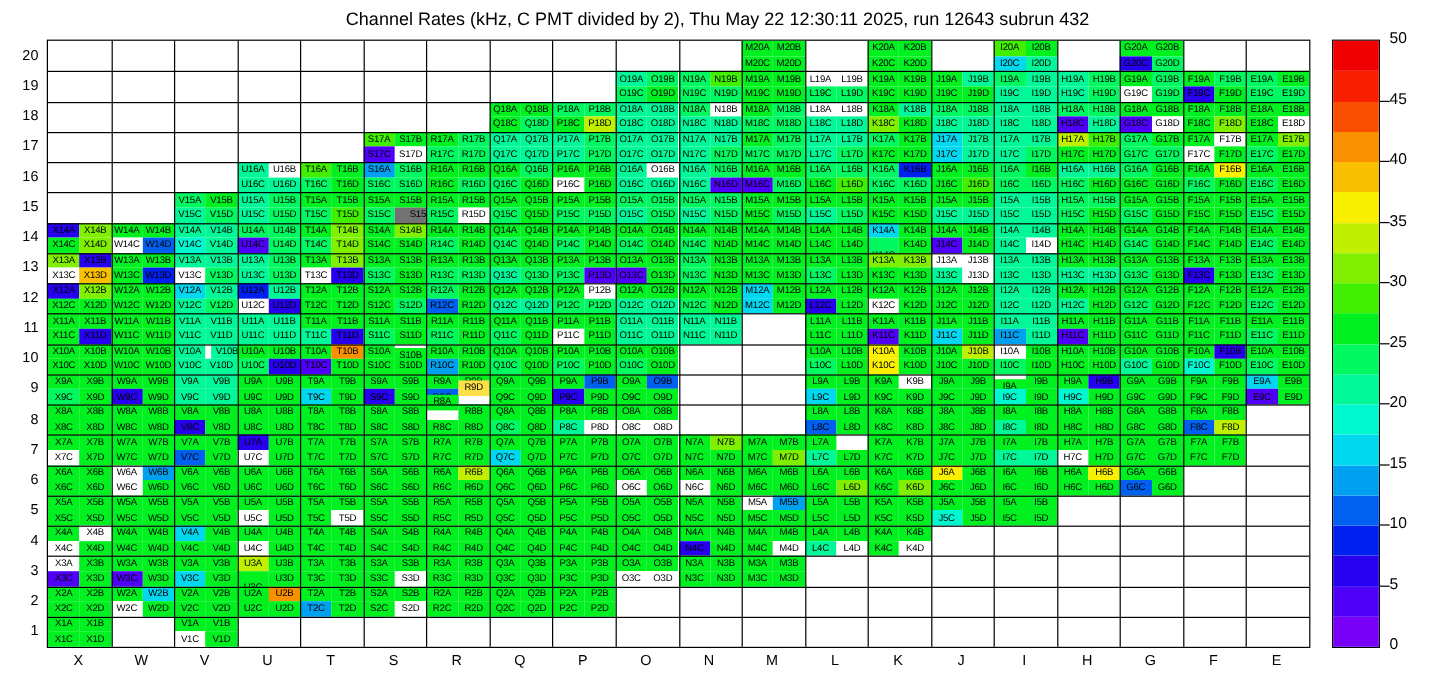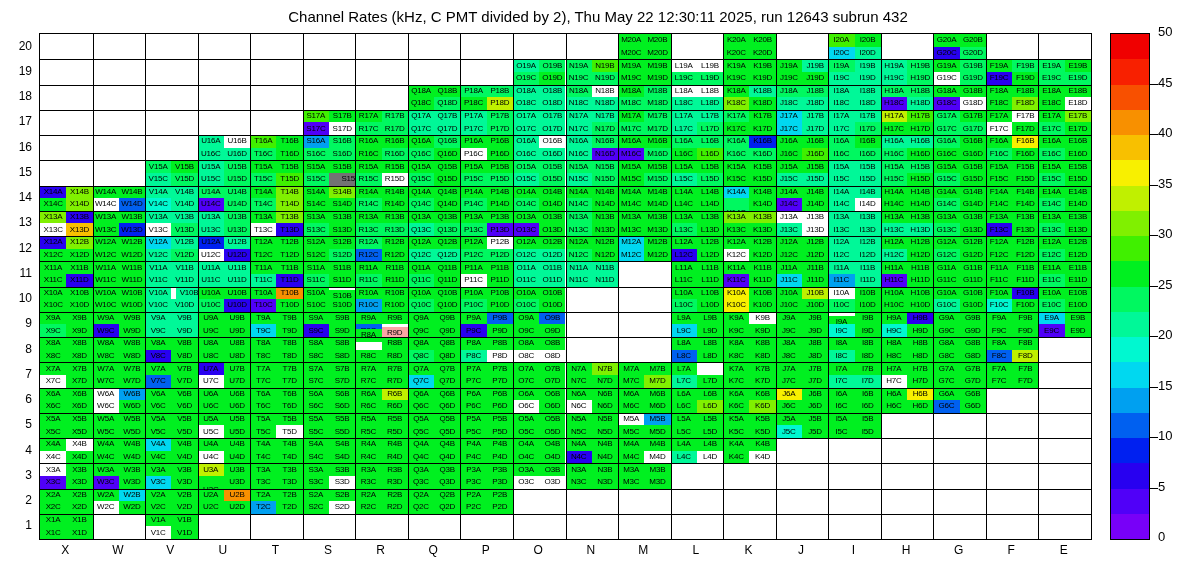--- a/index.html
+++ b/index.html
@@ -798,21 +798,21 @@
         <div class="cell" title="T9B" style="left: 236.475px; top: 277.75px; width: 26.275px; height: 12.625px; background: rgb(0, 240, 32);">T9B</div>
         <div class="cell" title="T9C" style="left: 210.2px; top: 290.375px; width: 26.275px; height: 12.625px; background: rgb(0, 216, 240);">T9C</div>
         <div class="cell" title="T9D" style="left: 236.475px; top: 290.375px; width: 26.275px; height: 12.625px; background: rgb(0, 240, 32);">T9D</div>
         <div class="cell" title="S9A" style="left: 262.75px; top: 277.75px; width: 26.275px; height: 12.625px; background: rgb(0, 240, 32);">S9A</div>
         <div class="cell" title="S9B" style="left: 289.025px; top: 277.75px; width: 26.275px; height: 12.625px; background: rgb(0, 240, 32);">S9B</div>
         <div class="cell" title="S9C" style="left: 262.75px; top: 290.375px; width: 26.275px; height: 12.625px; background: rgb(40, 0, 240);">S9C</div>
         <div class="cell" title="S9D" style="left: 289.025px; top: 290.375px; width: 26.275px; height: 12.625px; background: rgb(0, 240, 32);">S9D</div>
         <div class="cell" title="R9A" style="left: 315.3px; top: 277.75px; width: 26.275px; height: 12.625px; background: rgb(0, 240, 32);">R9A</div>
         <div class="cell" title="R9B" style="left: 341.575px; top: 277.75px; width: 26.275px; height: 12.625px; background: rgb(0, 240, 32);">R9B</div>
         <div class="cell" title="R9C" style="left: 315.3px; top: 290.375px; width: 26.275px; height: 12.625px; background: rgb(0, 96, 240);">R9C</div>
-        <div class="cell" title="R9D" style="left: 341.575px; top: 293px; width: 26.275px; height: 12.625px; background: #fca5a5;">R9D</div>
+        <div class="cell" title="R9D" style="left: 341.575px; top: 283px; width: 26.275px; height: 12.625px; background: #fde047;">R9D</div>
         <div class="cell" title="Q9A" style="left: 367.85px; top: 277.75px; width: 26.275px; height: 12.625px; background: rgb(0, 240, 32);">Q9A</div>
         <div class="cell" title="Q9B" style="left: 394.125px; top: 277.75px; width: 26.275px; height: 12.625px; background: rgb(0, 240, 32);">Q9B</div>
         <div class="cell" title="Q9C" style="left: 367.85px; top: 290.375px; width: 26.275px; height: 12.625px; background: rgb(0, 240, 32);">Q9C</div>
         <div class="cell" title="Q9D" style="left: 394.125px; top: 290.375px; width: 26.275px; height: 12.625px; background: rgb(0, 240, 32);">Q9D</div>
         <div class="cell" title="P9A" style="left: 420.4px; top: 277.75px; width: 26.275px; height: 12.625px; background: rgb(0, 240, 32);">P9A</div>
         <div class="cell" title="P9B" style="left: 446.675px; top: 277.75px; width: 26.275px; height: 12.625px; background: rgb(0, 96, 240);">P9B</div>
         <div class="cell" title="P9C" style="left: 420.4px; top: 290.375px; width: 26.275px; height: 12.625px; background: rgb(40, 0, 240);">P9C</div>
         <div class="cell" title="P9D" style="left: 446.675px; top: 290.375px; width: 26.275px; height: 12.625px; background: rgb(0, 240, 32);">P9D</div>
         <div class="cell" title="O9A" style="left: 472.95px; top: 277.75px; width: 26.275px; height: 12.625px; background: rgb(0, 240, 32);">O9A</div>
         <div class="cell" title="O9B" style="left: 499.225px; top: 277.75px; width: 26.275px; height: 12.625px; background: rgb(0, 96, 240);">O9B</div>

